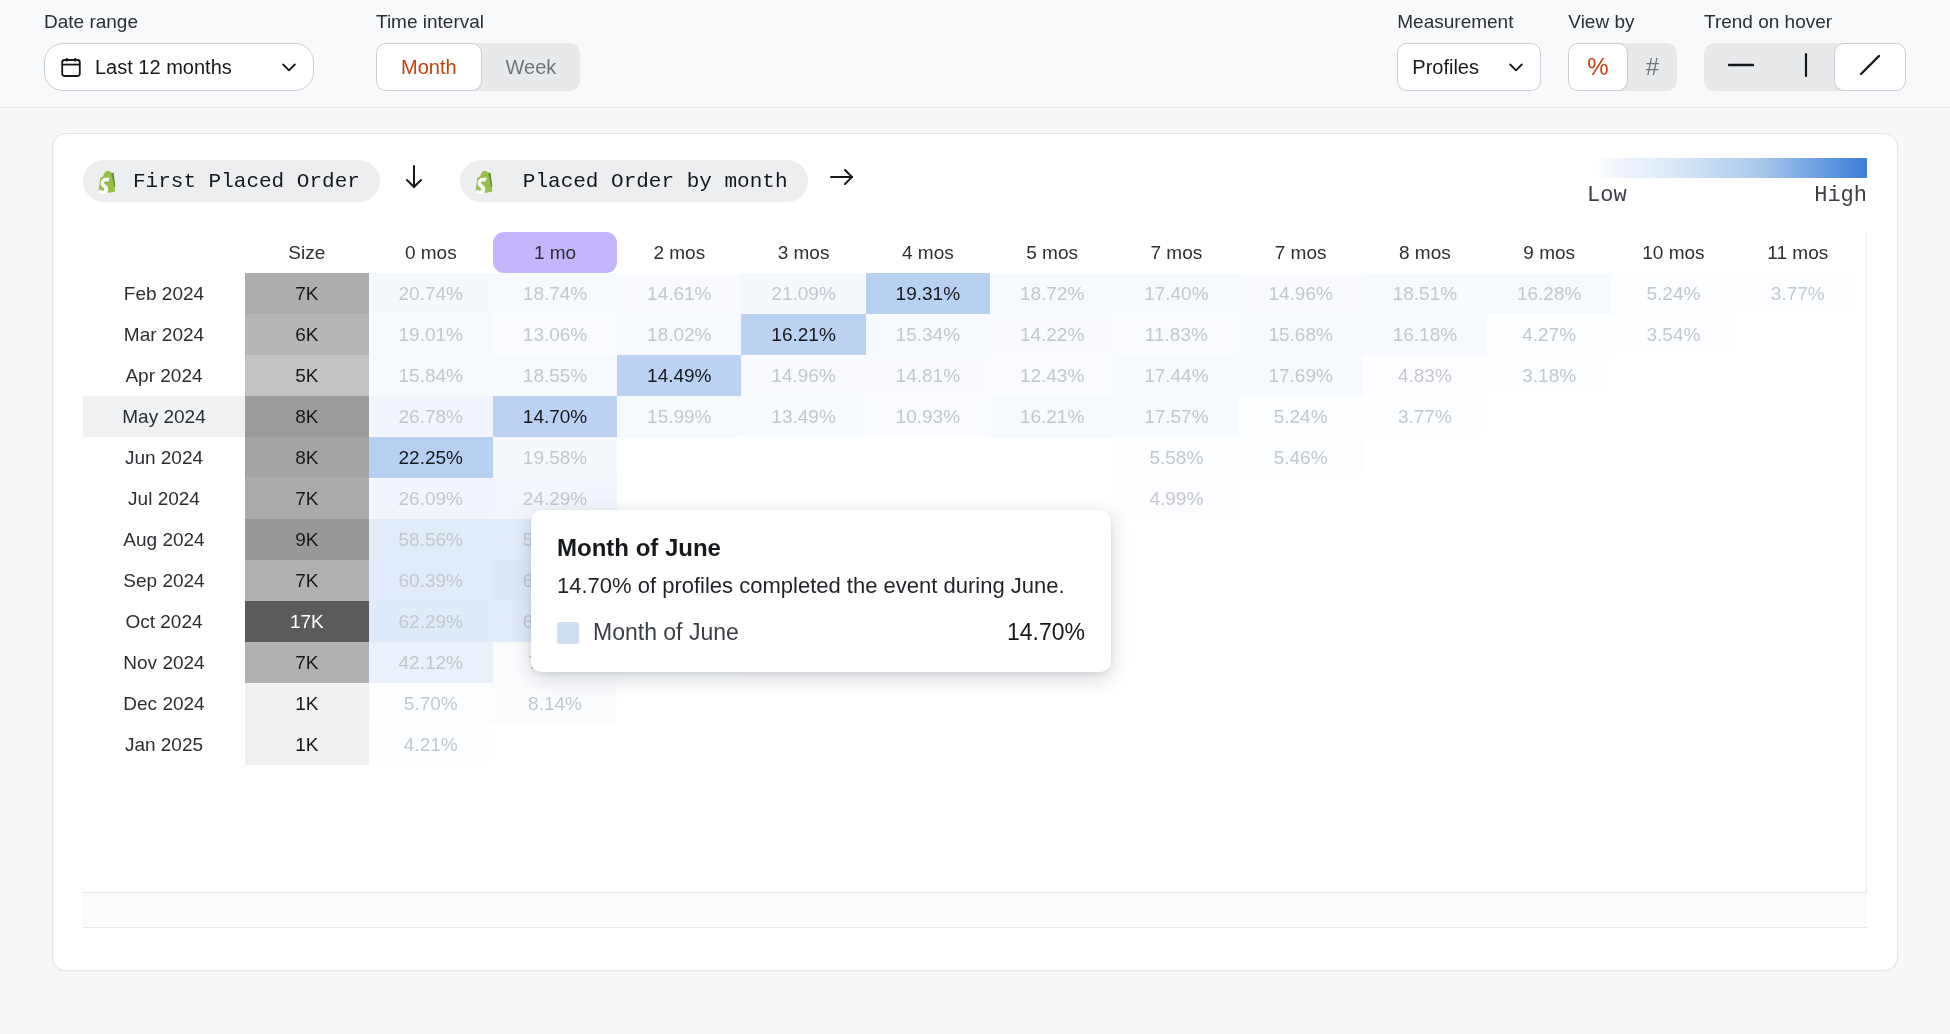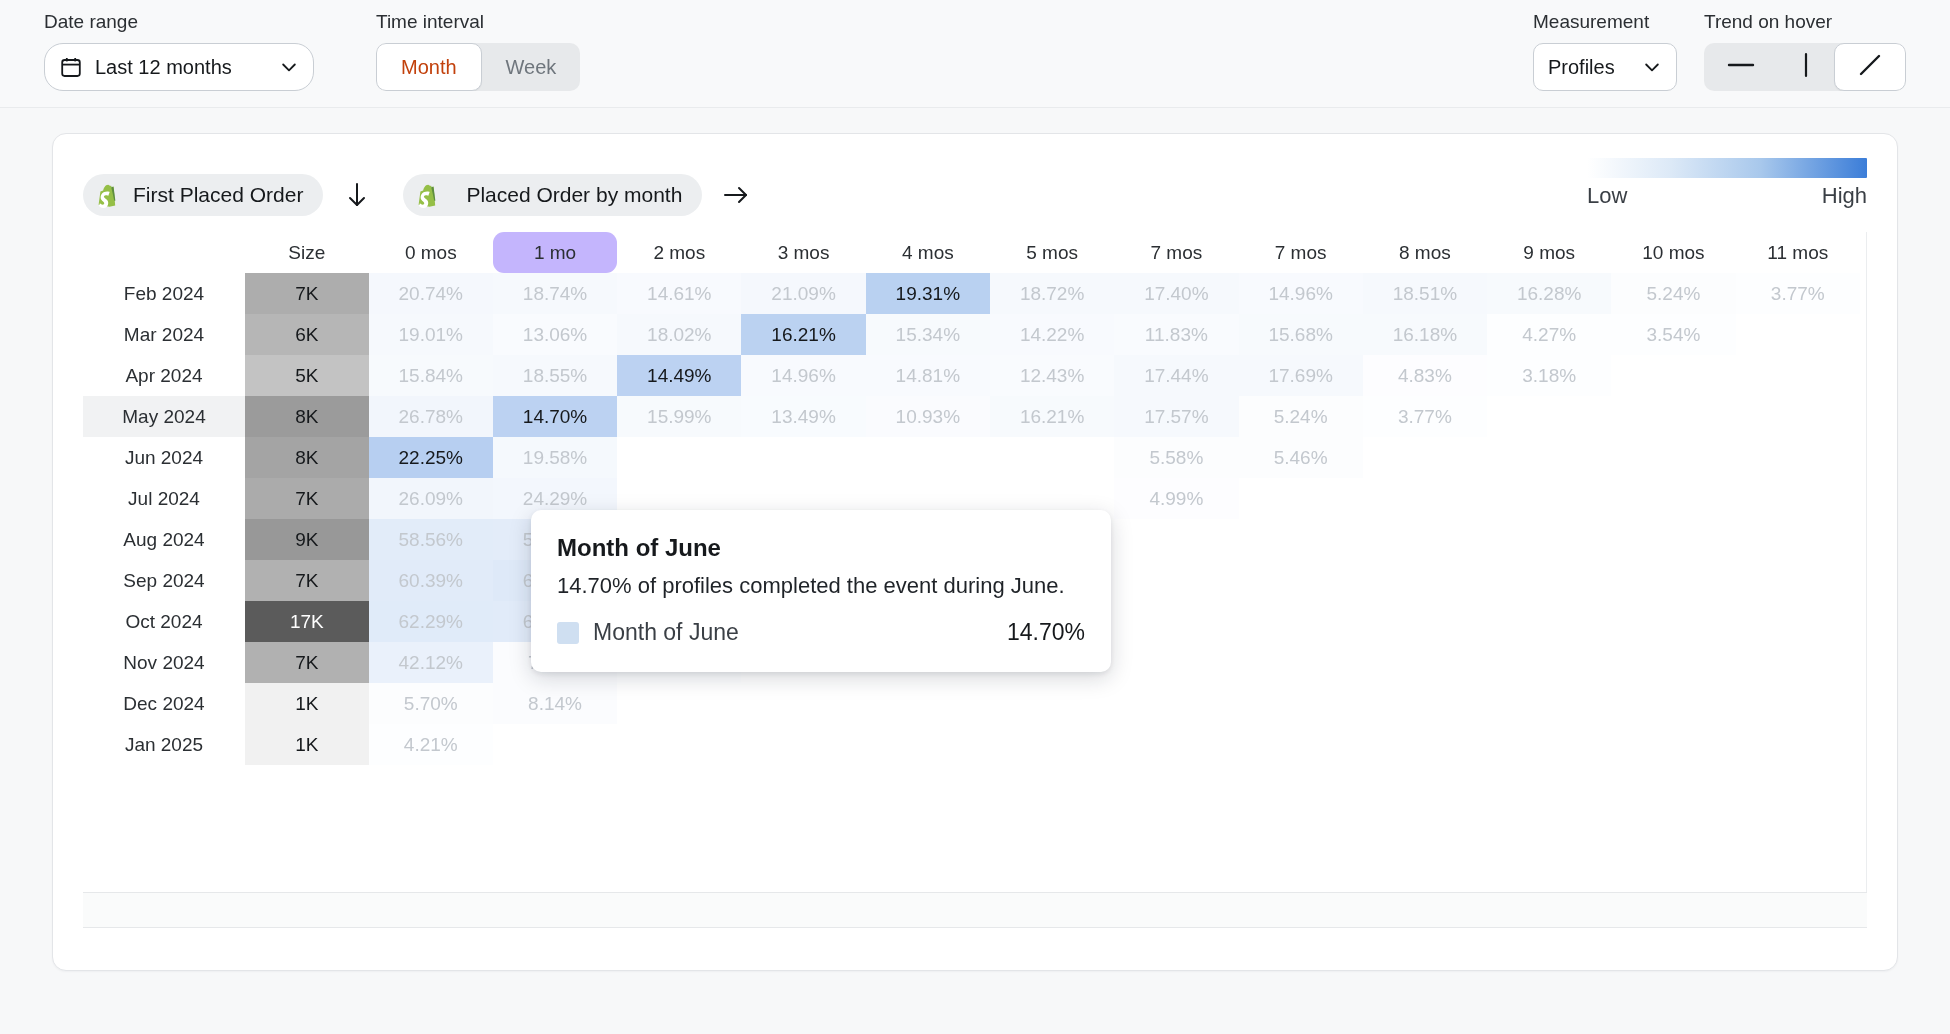--- a/index.html
+++ b/index.html
@@ -83,21 +83,21 @@
     border: 1px solid #e3e5e8;
     border-radius: 14px;
     box-shadow: 0 1px 2px rgba(16,24,40,.04);
   }
 
   .card-head {
     position: relative;
     height: 96px;
     padding: 26px 30px 0 30px;
     display: flex;
-    align-items: center;
+    font-family: Liberation Mono, monospace;
   }
   .chip {
     display: inline-flex;
     align-items: center;
     gap: 11px;
     background: #eceef0;
     border-radius: 22px;
     height: 42px;
     padding: 0 20px 0 13px;
     font-size: 21px;
@@ -246,20 +246,27 @@
     <div class="select-box" style="width:144px;">
       <span style="flex:1 1 auto;">Profiles</span>
       <span>
         <svg class="chev" viewBox="0 0 24 24" fill="none" stroke="#16191c" stroke-width="2.2" stroke-linecap="round" stroke-linejoin="round">
             <polyline points="5,9 12,16 19,9"></polyline>
           </svg>
       </span>
     </div>
   </div>
 
+  <div class="ctrl-group" style="margin-left:27px;">
+    <span class="ctrl-label">View by</span>
+    <div class="seg icons">
+      <div class="seg-item active">%</div>
+      <div class="seg-item">#</div>
+    </div>
+  </div>
 
   <div class="ctrl-group" style="margin-left:27px; margin-right:44px;">
     <span class="ctrl-label">Trend on hover</span>
     <div class="seg trend">
       <div class="seg-item">
         <span>
           <svg width="30" height="22" viewBox="0 0 30 22">
               <line x1="3" y1="11" x2="27" y2="11" stroke="#16191c" stroke-width="2.4" stroke-linecap="round"></line>
             </svg>
         </span>

